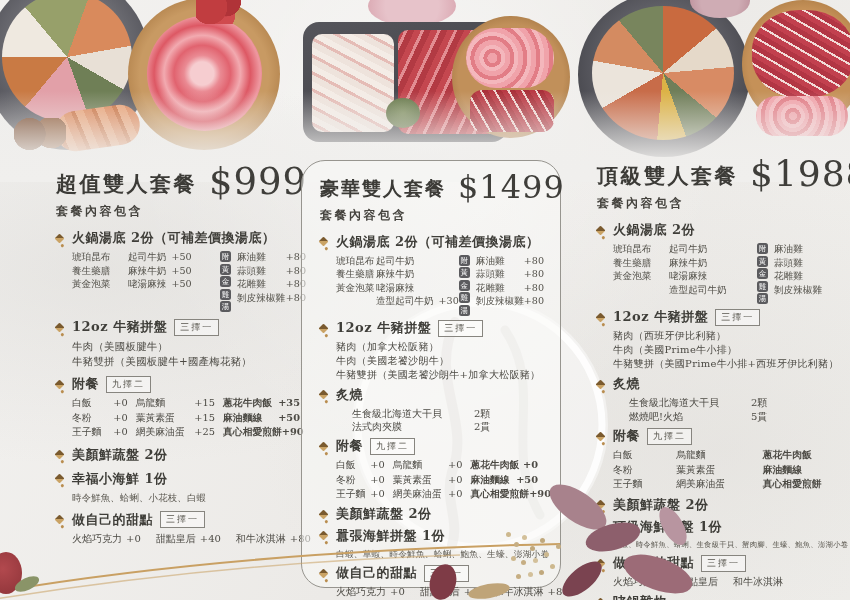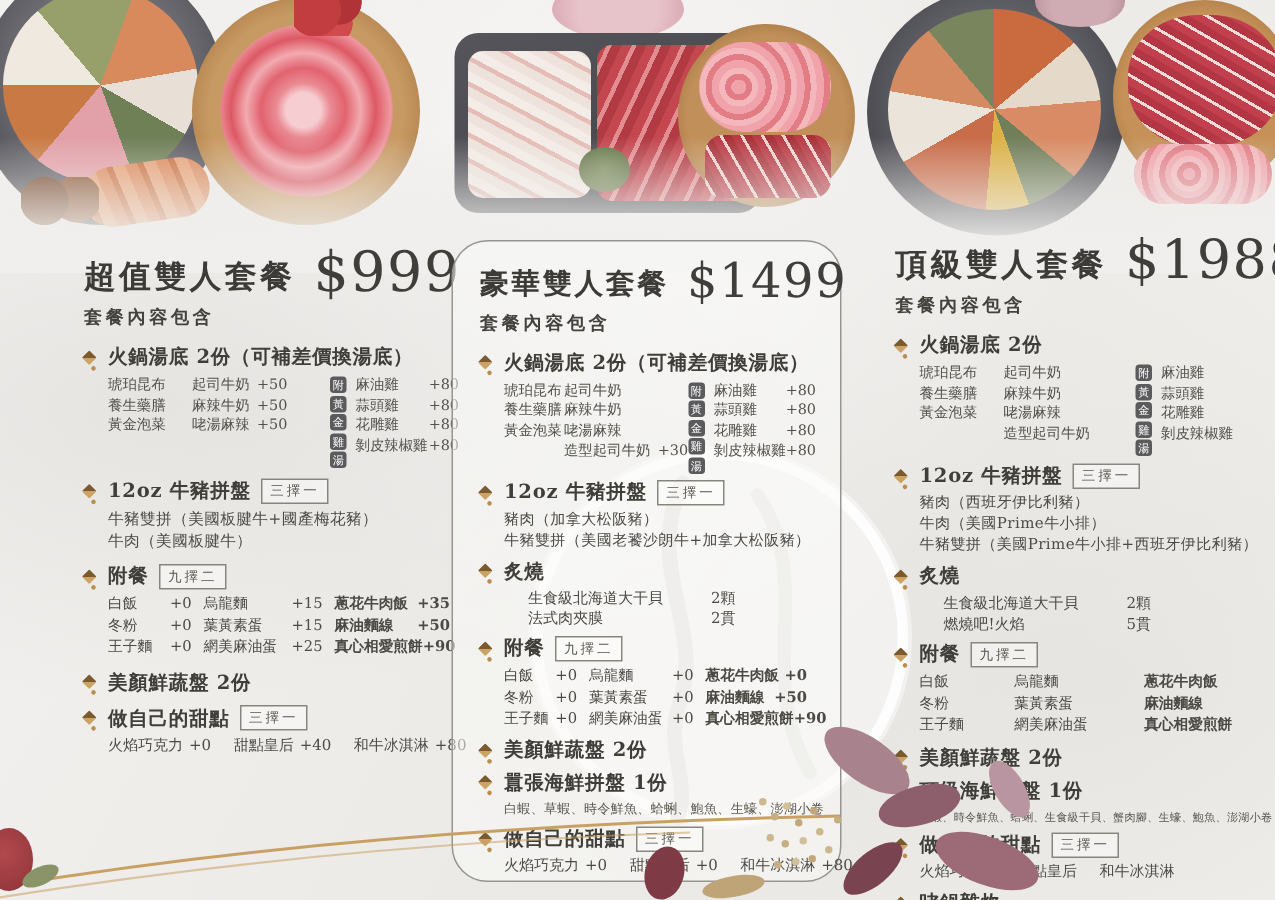--- a/index.html
+++ b/index.html
@@ -207,22 +207,22 @@
             </div>
           </div>
         </div>
         <div class="section sec-choices">
           <div class="h-row">
             <span class="diamond"></span>
             <span class="h-text">12oz 牛豬拼盤</span>
             <span class="tag">三擇一</span>
           </div>
           <div class="lines">
+            <div class="line">牛肉（美國板腱牛）</div>
             <div class="line">牛豬雙拼（美國板腱牛+國產梅花豬）</div>
-            <div class="line">牛肉（美國板腱牛）</div>
           </div>
         </div>
         <div class="section sec-addons">
           <div class="h-row">
             <span class="diamond"></span>
             <span class="h-text">附餐</span>
             <span class="tag">九擇二</span>
           </div>
           <div class="addons">
             <div class="ad-row">
@@ -267,20 +267,27 @@
                 <span class="p">+90</span>
               </span>
             </div>
           </div>
         </div>
         <div class="section sec-simple">
           <div class="h-row">
             <span class="diamond"></span>
             <span class="h-text">美顏鮮蔬盤 2份</span>
           </div>
+        </div>
+        <div class="section sec-detail">
+          <div class="h-row">
+            <span class="diamond"></span>
+            <span class="h-text">幸福小海鮮 1份</span>
+          </div>
+          <div class="desc">時令鮮魚、蛤蜊、小花枝、白蝦</div>
         </div>
         <div class="section sec-dessert">
           <div class="h-row">
             <span class="diamond"></span>
             <span class="h-text">做自己的甜點</span>
             <span class="tag">三擇一</span>
           </div>
           <div class="dessert-line">
             <span class="d-item"><span class="n">火焰巧克力</span><span class="p">+0</span></span>
             <span class="d-item"><span class="n">甜點皇后</span><span class="p">+40</span></span>
@@ -342,20 +349,21 @@
           </div>
         </div>
         <div class="section sec-choices">
           <div class="h-row">
             <span class="diamond"></span>
             <span class="h-text">12oz 牛豬拼盤</span>
             <span class="tag">三擇一</span>
           </div>
           <div class="lines">
             <div class="line">豬肉（加拿大松阪豬）</div>
+            <div class="line">牛肉（美國老饕沙朗牛）</div>
             <div class="line">牛豬雙拼（美國老饕沙朗牛+加拿大松阪豬）</div>
           </div>
         </div>
         <div class="section sec-grill">
           <div class="h-row">
             <span class="diamond"></span>
             <span class="h-text">炙燒</span>
           </div>
           <div class="lines">
             <div class="grill-row">

